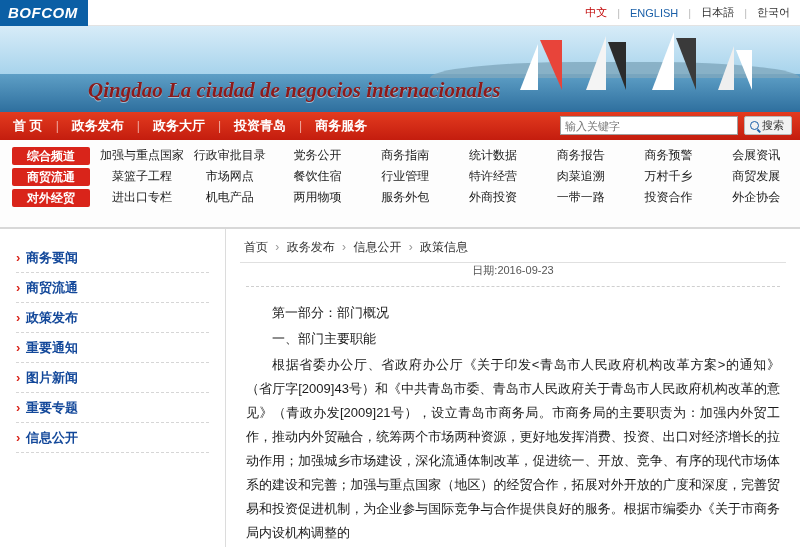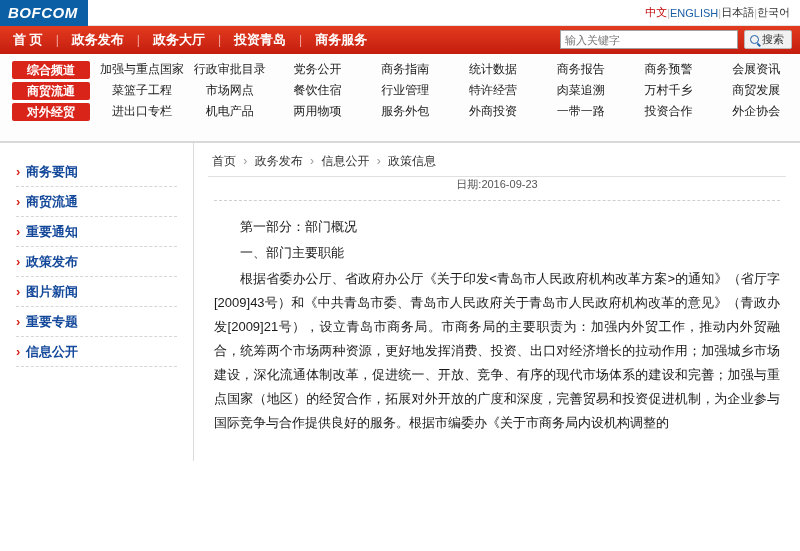--- a/index.html
+++ b/index.html
@@ -28,21 +28,21 @@
     font-weight: bold;
     font-style: italic;
     font-size: 15px;
     letter-spacing: 0.5px;
     padding: 4px 10px 4px 8px;
     margin-left: 0px;
     height: 26px;
     line-height: 18px;
   }
   .lang {
-    display: flex; align-items: center; 
+    display: flex; align-items: center; gap: 10px;
     font-size: 11px;
   }
   .lang a { color: #c00000; text-decoration: none; }
   .lang a.en { color: #1a5fa8; }
   .lang a.other { color: #333; }
   .lang-sep { color: #bbb; }
 
   
   .banner {
     position: relative;
@@ -147,21 +147,21 @@
     text-align: center;
     font-size: 12px;
     color: #1a1a1a;
     cursor: pointer;
     white-space: nowrap;
   }
 
   
   .content { display: flex; height: 318px; }
   .sidebar {
-    width: 194px;
+    width: 226px;
     border-right: 1px solid #dcdcdc;
     padding-top: 14px;
     background:#fff;
   }
   .side-item {
     height: 30px; line-height: 30px;
     margin: 0 16px;
     border-bottom: 1px dashed #d6d6d6;
     font-size: 13px; font-weight: bold;
     color: #13489a;
@@ -218,20 +218,36 @@
       <a href="#">中文</a>
       <span class="lang-sep">|</span>
       <a href="#" class="en">ENGLISH</a>
       <span class="lang-sep">|</span>
       <a href="#" class="other">日本語</a>
       <span class="lang-sep">|</span>
       <a href="#" class="other">한국어</a>
     </div>
   </div>
 
+  <div class="banner">
+    <div class="sky"></div>
+    <div class="sea"></div>
+    <div class="hill"></div>
+
+    <div class="sail" style="left:520px; top:18px; border-width:0 0 46px 18px; border-color:transparent transparent #ffffff transparent;"></div>
+    <div class="sail" style="left:540px; top:14px; border-width:0 22px 50px 0; border-color:transparent #e8443a transparent transparent;"></div>
+    <div class="sail" style="left:586px; top:10px; border-width:0 0 54px 20px; border-color:transparent transparent #f4f4f4 transparent;"></div>
+    <div class="sail" style="left:608px; top:16px; border-width:0 18px 48px 0; border-color:transparent #2b2b2b transparent transparent;"></div>
+    <div class="sail" style="left:652px; top:6px; border-width:0 0 58px 22px; border-color:transparent transparent #ffffff transparent;"></div>
+    <div class="sail" style="left:676px; top:12px; border-width:0 20px 52px 0; border-color:transparent #3a3a3a transparent transparent;"></div>
+    <div class="sail" style="left:718px; top:20px; border-width:0 0 44px 16px; border-color:transparent transparent #efefef transparent;"></div>
+    <div class="sail" style="left:736px; top:24px; border-width:0 16px 40px 0; border-color:transparent #ffffff transparent transparent;"></div>
+
+    <div class="banner-title">Qingdao La ciudad de negocios internacionales</div>
+  </div>
 
   <div class="mainnav">
     <div class="item">首 页</div>
     <div class="divider">|</div>
     <div class="item">政务发布</div>
     <div class="divider">|</div>
     <div class="item">政务大厅</div>
     <div class="divider">|</div>
     <div class="item">投资青岛</div>
     <div class="divider">|</div>
@@ -289,22 +305,22 @@
         <div class="chlink">外企协会</div>
       </div>
     </div>
   </div>
 
   <div class="content">
 
     <div class="sidebar">
       <div class="side-item">商务要闻</div>
       <div class="side-item">商贸流通</div>
+      <div class="side-item">政策发布</div>
       <div class="side-item">重要通知</div>
-      <div class="side-item">政策发布</div>
       <div class="side-item">图片新闻</div>
       <div class="side-item">重要专题</div>
       <div class="side-item">信息公开</div>
     </div>
 
     <div class="main">
       <div class="crumb">
         <span>首页</span>
         <span class="sep">›</span>
         <span>政务发布</span>

